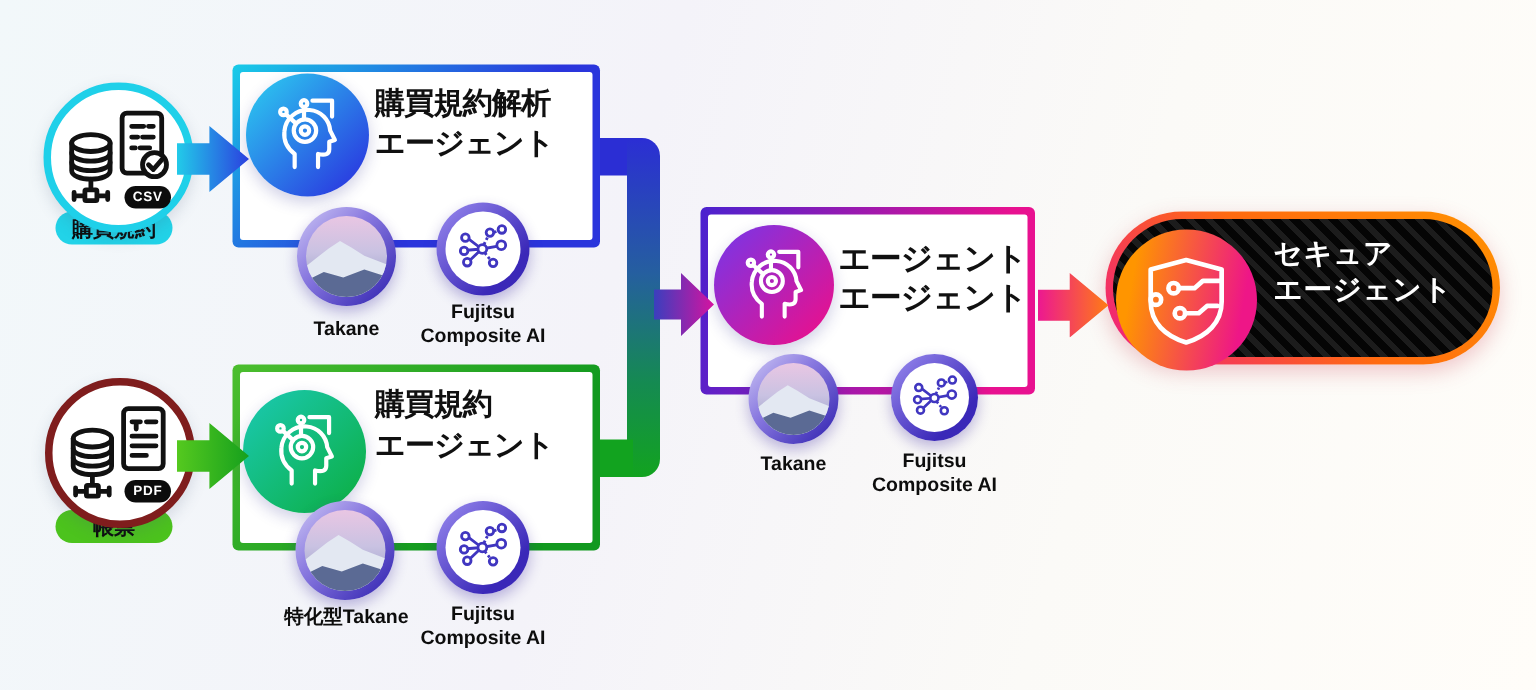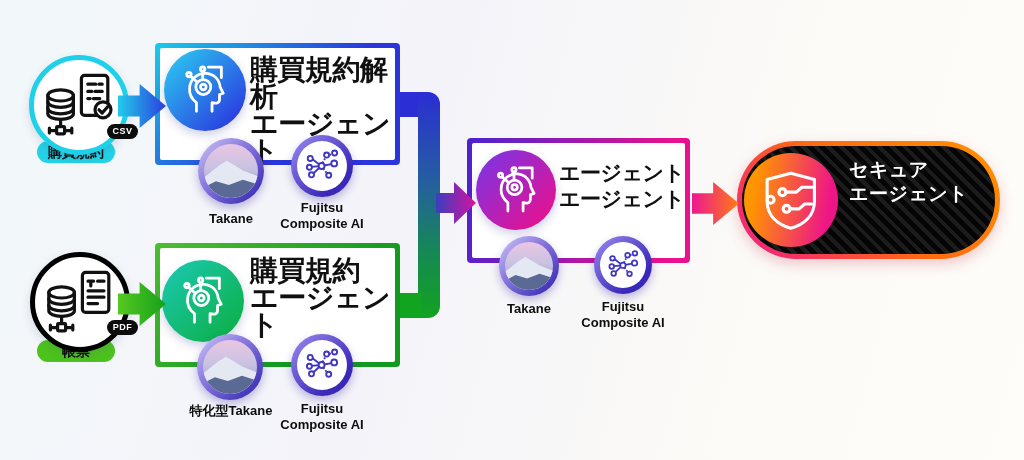--- a/index.html
+++ b/index.html
@@ -9,26 +9,26 @@
     background:linear-gradient(105deg,#f2f8fa 0%,#f4f3f9 40%,#fbfaf7 70%,#fffdf9 100%);
     position:relative;
   }
   .abs{position:absolute;}
   
   .src-circle{
     width:90px;height:90px;border-radius:50%;background:#fff;
     box-shadow:0 4px 10px rgba(70,90,120,.18);z-index:2;
   }
   .src-circle.cyan{border:5px solid #1fd0e9;}
-  .src-circle.green{border:5px solid #000000;text-decoration:underline;}
+  .src-circle.green{border:5px solid #7f1d1d;text-decoration:underline;}
   .src-svg{position:absolute;inset:5px;}
   .file-badge{
     position:absolute;background:#0c0c0c;color:#fff;
     font-size:9px;font-weight:bold;text-align:center;
-    width:31px;height:15px;line-height:15px;border-radius:8px;letter-spacing:.5px;margin-left:24px;
+    width:31px;height:15px;line-height:15px;border-radius:8px;letter-spacing:.5px;
   }
   .src-pill{
     height:22px;border-radius:11px;z-index:1;
     font-size:14px;font-weight:bold;color:#0a0a0a;
     text-align:center;line-height:22px;
   }
   .src-pill.cyan{background:#22d3e8;}
   .src-pill.green{background:#4cc31d;}
   
   .block-arrow{
@@ -39,21 +39,21 @@
   .arrow-green{background:linear-gradient(90deg,#55c91f,#16a01d);}
   .arrow-merge{background:linear-gradient(90deg,#3a3fbe,#d513a0);}
   .arrow-pink-orange{background:linear-gradient(90deg,#ec1891,#ff7c14);}
   
   .gbox{border-radius:4px;z-index:3;}
   .gbox.b1{background:linear-gradient(135deg,#18cce8 0%,#2a35dc 60%);}
   .gbox.b2{background:linear-gradient(135deg,#4cbe2e 0%,#12991f 70%);}
   .gbox.b3{background:linear-gradient(100deg,#4b22cf 0%,#e81190 85%);}
   .gbox-inner{position:absolute;inset:5px;background:#fff;border-radius:2px;}
   .agent-title{font-weight:bold;color:#101010;letter-spacing:-.5px;}
-  .agent-title.big{font-size:28px;line-height:27px;}
+  .agent-title.big{font-size:20px;line-height:27px;}
   .agent-title.mid{font-size:21px;line-height:26px;}
   .brain-circle{border-radius:50%;box-shadow:0 4px 10px rgba(40,40,140,.22);}
   .brain-blue{background:linear-gradient(135deg,#2cc9f0 5%,#2a3ae0 90%);}
   .brain-green{background:linear-gradient(135deg,#1ac8ae 5%,#0db04a 90%);}
   .brain-purple{background:linear-gradient(135deg,#7a35e6 5%,#e6118f 90%);}
   .brain-circle svg{position:absolute;inset:12%;}
   
   .model-ring{border-radius:50%;box-shadow:0 4px 9px rgba(60,40,160,.32);}
   .ring-takane{background:linear-gradient(135deg,#cfc9f5 0%,#8a7ae0 40%,#2d1fae 100%);}
   .ring-net{background:linear-gradient(135deg,#9b8cf0 0%,#3a28b8 75%);}
@@ -292,21 +292,21 @@
     </div>
   </div>
   <div class="abs model-label" style="left:96px;top:161px;width:120px;">
     <div>Fujitsu</div>
     <div>Composite AI</div>
   </div>
 </div>
 
 <div class="abs block-arrow arrow-pink-orange" style="left:692px;top:182px;width:47px;height:43px;"></div>
 
-<div class="abs gw" style="left:737px;top:141px;width:263px;height:118px;">
+<div class="abs gw" style="left:737px;top:141px;width:263px;height:102px;">
   <div class="gw-inner"></div>
   <div class="gw-circle" style="left:7px;top:12px;width:94px;height:94px;">
     <svg viewBox="0 0 100 100">
         <g fill="none" stroke="#fff" stroke-width="4.5" stroke-linecap="round" stroke-linejoin="round">
       <path d="M50 12 L84 21 V52 C84 72 70 85 50 91 C30 85 16 72 16 52 V21 Z"></path>
       <circle cx="38" cy="39" r="5"></circle>
           <path d="M43 39 H58 L66 32 H84"></path>
       <circle cx="44" cy="63" r="5"></circle>
           <path d="M49 63 H62 L70 56 H80"></path>
       <circle cx="21" cy="50" r="5"></circle>

